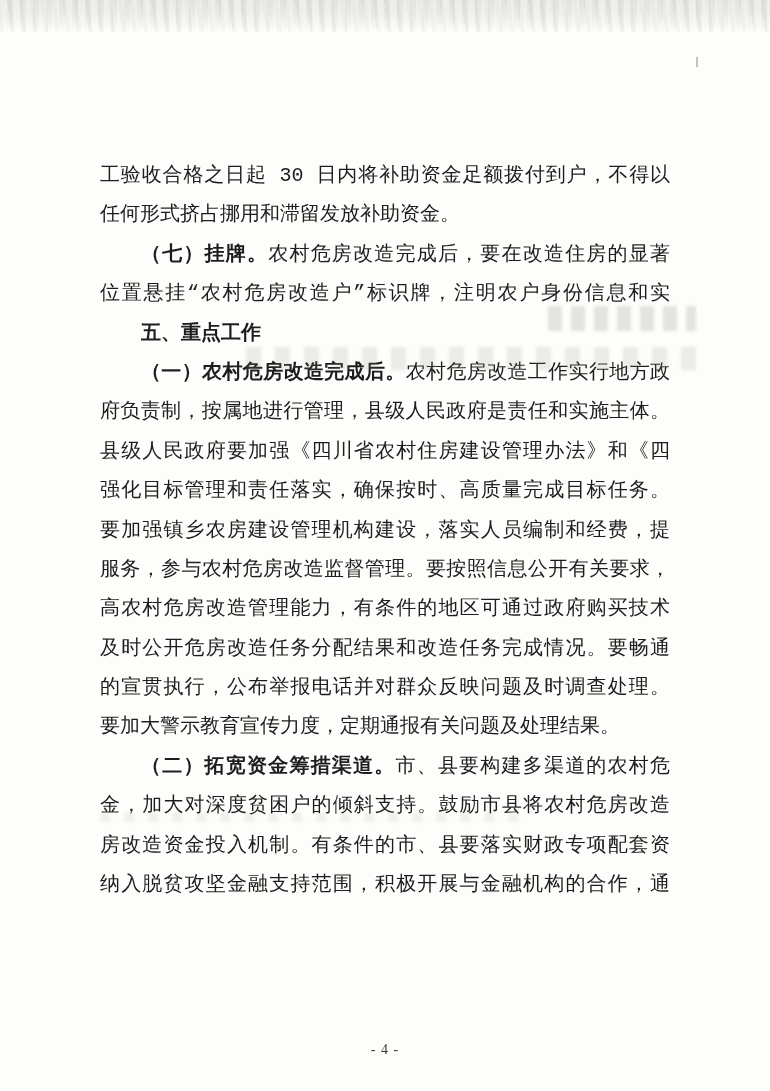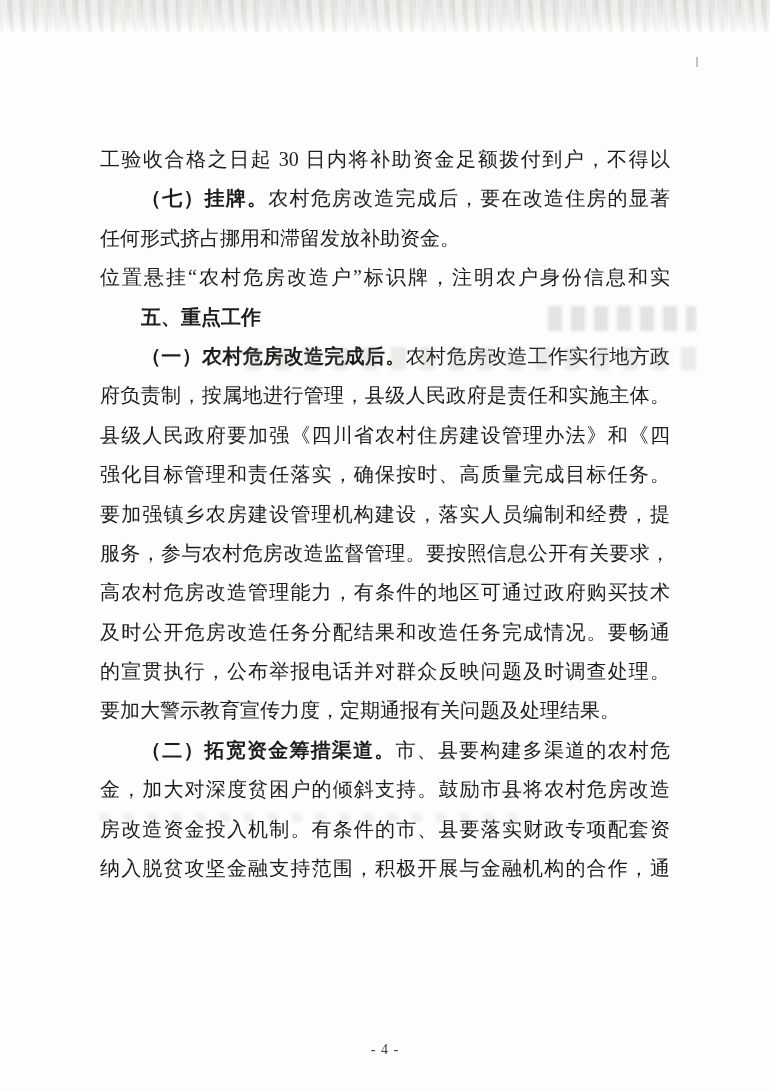--- a/index.html
+++ b/index.html
@@ -22,22 +22,23 @@
   }
   .scan-band::after {
     content: "";
     position: absolute; inset: 0;
     background: repeating-linear-gradient(90deg, rgba(255,255,255,.35) 0 7px, transparent 7px 13px),
                 repeating-linear-gradient(83deg, rgba(190,190,184,.18) 0 4px, transparent 4px 11px);
   }
   .text-block {
     position: absolute;
     left: 100px;
-    top: 140px;
+    top: 156px;
     width: 570px;
+    font-family: Liberation Mono, monospace;
   }
   .line {
     height: 39.4px;
     line-height: 39.4px;
     font-size: 20px;
     white-space: normal;
     overflow: visible;
     text-align: left;
   }
   .line.fill {
@@ -89,26 +90,26 @@
 
 <div class="page">
   <div class="scan-band"></div>
   <div class="speck"></div>
 
   <div class="text-block" id="lines-container">
   <div class="line fill">
     <span class="text-part">工验收合格之日起 30 日内将补助资金足额拨付到户，不得以</span>
   </div>
 
+  <div class="line">
+    <span class="text-part">任何形式挤占挪用和滞留发放补助资金。</span>
+  </div>
+
   <div class="line indent fill">
     <span class="bold-part">（七）挂牌。</span><span class="text-part">农村危房改造完成后，要在改造住房的显著</span>
-  </div>
-
-  <div class="line">
-    <span class="text-part">任何形式挤占挪用和滞留发放补助资金。</span>
   </div>
 
   <div class="line fill">
     <span class="text-part">位置悬挂“农村危房改造户”标识牌，注明农户身份信息和实</span>
   </div>
 
 
   <div class="line indent">
     <span class="bold-part">五、重点工作</span><span class="text-part"></span>
   </div>

